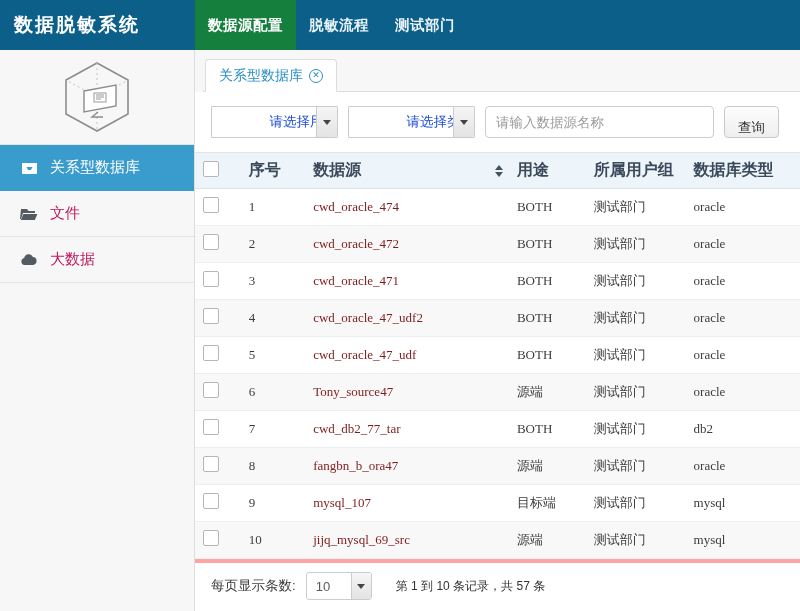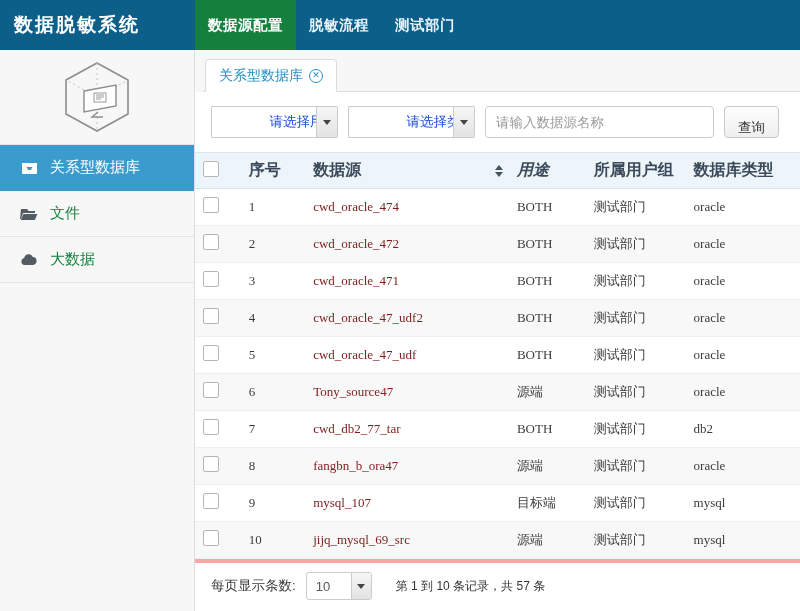--- a/index.html
+++ b/index.html
@@ -36,21 +36,21 @@
     position: absolute; top: 50px; left: 0; width: 195px; height: 561px;
     background: #f7f7f7; border-right: 1px solid #dddddd;
   }
   .logo-wrap {
     height: 95px; display: flex; align-items: center; justify-content: center;
     border-bottom: 1px solid #e4e4e4;
   }
   .side-item {
     height: 46px; display: flex; align-items: center; padding-left: 20px;
     border-bottom: 1px solid #e4e4e4;
-    color: #15803d; font-size: 15px; cursor: pointer;
+    color: #be185d; font-size: 15px; cursor: pointer;
   }
   .side-item .s-ico {
     width: 26px; display: flex; align-items: center; justify-content: flex-start;
   }
   .side-item.active { background: #3a9bcd; color: #ffffff; border-bottom-color: #3a9bcd; }
   .side-label { margin-left: 4px; }
 
   
   .content {
     position: absolute; top: 50px; left: 195px; width: 605px; height: 561px;
@@ -117,21 +117,21 @@
   }
   table.grid td {
     height: 37px; font-size: 13px; color: #3c3c3c; padding: 0 8px;
     border-bottom: 1px solid #eceff1; white-space: nowrap;
     font-family: "Liberation Serif", serif;
   }
   table.grid tr.alt td { background: #f8f8f8; }
   .col-ck { width: 44px; }
   .col-no { width: 62px; }
   .col-ds { width: 196px; }
-  .col-use { width: 74px; font-style: italic; }
+  .col-use { width: 74px; }
   .col-grp { width: 96px; }
   .col-type { width: 110px; }
   .ck {
     width: 16px; height: 16px; border: 1px solid #b6b6b6; border-radius: 2px;
     background: #fff; display: inline-block; cursor: pointer;
   }
   .link { color: #7f1d1d; text-decoration: none; cursor: pointer; }
   .sorter {
     display: inline-flex; flex-direction: column; align-items: center;
     justify-content: center; gap: 2px; vertical-align: middle; margin-left: 4px; cursor: pointer;

